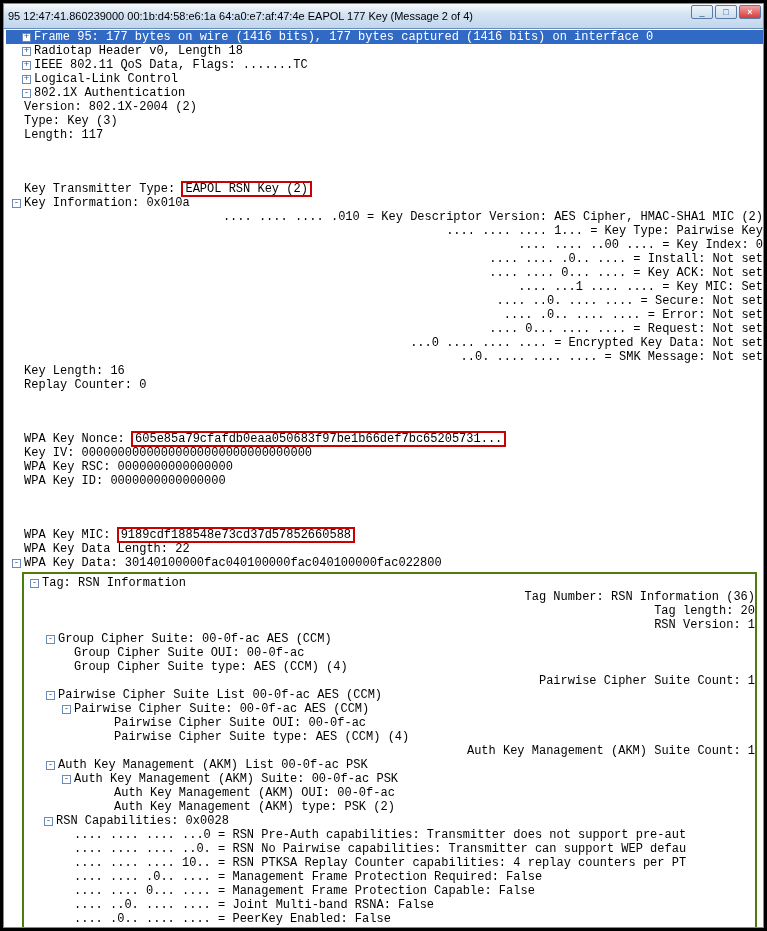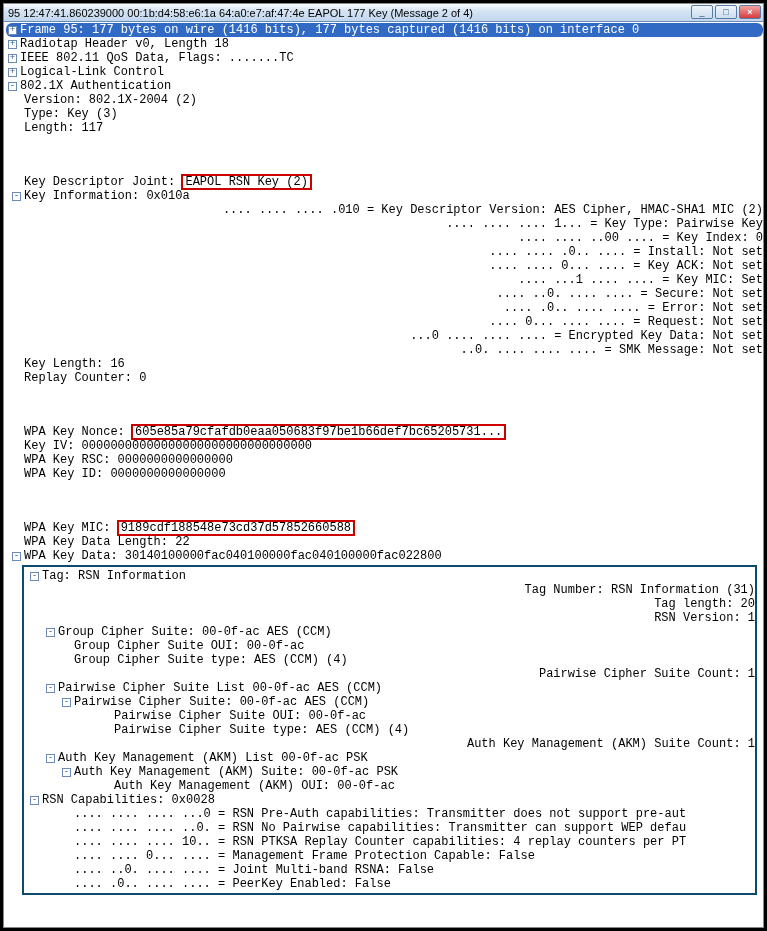--- a/index.html
+++ b/index.html
@@ -1,36 +1,36 @@
 <!DOCTYPE html>
 <html><head>
 <meta charset="utf-8">
 <style>
   * { margin: 0; padding: 0; box-sizing: border-box; }
   html, body { width: 767px; height: 931px; font-family: "Courier New", monospace; font-size: 12px; background: #000; overflow: hidden; }
   .window { width: 767px; height: 931px; background: #000; padding: 3px; position: relative; }
   .inner { width: 100%; height: 100%; background: #fff; border: 1px solid #888; display: flex; flex-direction: column; }
 
-  .titlebar { height: 18px; background: linear-gradient(#f9fbfd,#d5e4f3 40%,#c1d6ee); border-bottom: 1px solid #6b8ab8; display: flex; align-items: center; padding: 0 4px; font-family: Tahoma, sans-serif; font-size: 11px; color: #000; position: relative; }
+  .titlebar { height: 25px; background: linear-gradient(#f9fbfd,#d5e4f3 40%,#c1d6ee); border-bottom: 1px solid #6b8ab8; display: flex; align-items: center; padding: 0 4px; font-family: Tahoma, sans-serif; font-size: 11px; color: #000; position: relative; }
   .titlebar .btns { position: absolute; right: 2px; top: 1px; display: flex; gap: 2px; }
   .wbtn { width: 22px; height: 14px; border: 1px solid #5a7aa8; border-radius: 2px; background: linear-gradient(#eef4fb,#cde); display:flex; align-items:center; justify-content:center; font-size:9px; color:#1b4b7a;}
   .wclose { background: linear-gradient(#f4a2a2,#d43c3c); color:#fff; font-weight:bold;}
 
   .tree { flex: 1; overflow: auto; padding: 1px 0 4px 2px; line-height: 14px; color: #000; }
   .row { white-space: pre; position: relative; padding-left: 1px;}
   .sel { background: #316ac5; color: #fff; }
   .box { display:inline-block; width:9px; height:9px; border:1px solid #6b8ab8; text-align:center; line-height:7px; font-size:9px; color:#3a5a88; margin-right:3px; vertical-align:1px; background:#fff;}
-  .ind0 { padding-left: 2px; border-radius: 6px; }
+  .ind0 { padding-left: 16px; }
   .ind1 { padding-left: 18px; }
   .ind2 { padding-left: 34px; text-align: right; }
   .ind3 { padding-left: 50px; }
   .ind4 { padding-left: 66px; margin-left: 24px; }
 
   .hl { outline: 2px solid #c00; outline-offset: -1px; padding: 0 3px; display:inline-block;margin-top:40px; }
-  .bigbox { border: 2px solid #0c4a6e; margin: 2px 6px 2px 16px; padding: 2px 0 2px 0; }
+  .bigbox { border: 2px solid #4d7c0f; margin: 2px 6px 2px 16px; padding: 2px 0 2px 0; }
 </style>
 </head>
 <body>
 
 <div class="window">
   <div class="inner">
     <div class="titlebar">
       <span>95 12:47:41.860239000 00:1b:d4:58:e6:1a 64:a0:e7:af:47:4e EAPOL 177 Key (Message 2 of 4)</span>
       <div class="btns">
         <div class="wbtn">_</div>
@@ -43,21 +43,21 @@
 
       <div class="row ind0 sel"><span class="box">+</span><span>Frame 95: 177 bytes on wire (1416 bits), 177 bytes captured (1416 bits) on interface 0</span></div>
       <div class="row ind0"><span class="box">+</span><span>Radiotap Header v0, Length 18</span></div>
       <div class="row ind0"><span class="box">+</span><span>IEEE 802.11 QoS Data, Flags: .......TC</span></div>
       <div class="row ind0"><span class="box">+</span><span>Logical-Link Control</span></div>
       <div class="row ind0"><span class="box">-</span><span>802.1X Authentication</span></div>
 
       <div class="row ind1"><span>Version: 802.1X-2004 (2)</span></div>
       <div class="row ind1"><span>Type: Key (3)</span></div>
       <div class="row ind1"><span>Length: 117</span></div>
-      <div class="row ind1"><span>Key Descriptor Joint: </span><span class="hl">EAPOL RSN Key (2)</span></div>
+      <div class="row ind1"><span>Key Transmitter Type: </span><span class="hl">EAPOL RSN Key (2)</span></div>
 
       <div class="row" style="padding-left:6px"><span class="box">-</span><span>Key Information: 0x010a</span></div>
       <div class="row ind2"><span>.... .... .... .010 = Key Descriptor Version: AES Cipher, HMAC-SHA1 MIC (2)</span></div>
       <div class="row ind2"><span>.... .... .... 1... = Key Type: Pairwise Key</span></div>
       <div class="row ind2"><span>.... .... ..00 .... = Key Index: 0</span></div>
       <div class="row ind2"><span>.... .... .0.. .... = Install: Not set</span></div>
       <div class="row ind2"><span>.... .... 0... .... = Key ACK: Not set</span></div>
       <div class="row ind2"><span>.... ...1 .... .... = Key MIC: Set</span></div>
       <div class="row ind2"><span>.... ..0. .... .... = Secure: Not set</span></div>
       <div class="row ind2"><span>.... .0.. .... .... = Error: Not set</span></div>
@@ -70,39 +70,41 @@
       <div class="row ind1"><span>WPA Key Nonce: </span><span class="hl">605e85a79cfafdb0eaa050683f97be1b66def7bc65205731...</span></div>
       <div class="row ind1"><span>Key IV: 00000000000000000000000000000000</span></div>
       <div class="row ind1"><span>WPA Key RSC: 0000000000000000</span></div>
       <div class="row ind1"><span>WPA Key ID: 0000000000000000</span></div>
       <div class="row ind1"><span>WPA Key MIC: </span><span class="hl">9189cdf188548e73cd37d57852660588</span></div>
       <div class="row ind1"><span>WPA Key Data Length: 22</span></div>
       <div class="row" style="padding-left:6px"><span class="box">-</span><span>WPA Key Data: 30140100000fac040100000fac040100000fac022800</span></div>
 
       <div class="bigbox">
         <div class="row" style="padding-left:6px"><span class="box">-</span><span>Tag: RSN Information</span></div>
-        <div class="row ind2"><span>Tag Number: RSN Information (31)</span></div>
+        <div class="row ind2"><span>Tag Number: RSN Information (36)</span></div>
         <div class="row ind2"><span>Tag length: 20</span></div>
         <div class="row ind2"><span>RSN Version: 1</span></div>
         <div class="row" style="padding-left:22px"><span class="box">-</span><span>Group Cipher Suite: 00-0f-ac AES (CCM)</span></div>
         <div class="row ind3"><span>Group Cipher Suite OUI: 00-0f-ac</span></div>
         <div class="row ind3"><span>Group Cipher Suite type: AES (CCM) (4)</span></div>
         <div class="row ind2"><span>Pairwise Cipher Suite Count: 1</span></div>
         <div class="row" style="padding-left:22px"><span class="box">-</span><span>Pairwise Cipher Suite List 00-0f-ac AES (CCM)</span></div>
         <div class="row" style="padding-left:38px"><span class="box">-</span><span>Pairwise Cipher Suite: 00-0f-ac AES (CCM)</span></div>
         <div class="row ind4"><span>Pairwise Cipher Suite OUI: 00-0f-ac</span></div>
         <div class="row ind4"><span>Pairwise Cipher Suite type: AES (CCM) (4)</span></div>
         <div class="row ind2"><span>Auth Key Management (AKM) Suite Count: 1</span></div>
         <div class="row" style="padding-left:22px"><span class="box">-</span><span>Auth Key Management (AKM) List 00-0f-ac PSK</span></div>
         <div class="row" style="padding-left:38px"><span class="box">-</span><span>Auth Key Management (AKM) Suite: 00-0f-ac PSK</span></div>
         <div class="row ind4"><span>Auth Key Management (AKM) OUI: 00-0f-ac</span></div>
-        <div class="row" style="padding-left:6px"><span class="box">-</span><span>RSN Capabilities: 0x0028</span></div>
+        <div class="row ind4"><span>Auth Key Management (AKM) type: PSK (2)</span></div>
+        <div class="row" style="padding-left:20px"><span class="box">-</span><span>RSN Capabilities: 0x0028</span></div>
         <div class="row ind3"><span>.... .... .... ...0 = RSN Pre-Auth capabilities: Transmitter does not support pre-aut</span></div>
         <div class="row ind3"><span>.... .... .... ..0. = RSN No Pairwise capabilities: Transmitter can support WEP defau</span></div>
         <div class="row ind3"><span>.... .... .... 10.. = RSN PTKSA Replay Counter capabilities: 4 replay counters per PT</span></div>
+        <div class="row ind3"><span>.... .... .0.. .... = Management Frame Protection Required: False</span></div>
         <div class="row ind3"><span>.... .... 0... .... = Management Frame Protection Capable: False</span></div>
         <div class="row ind3"><span>.... ..0. .... .... = Joint Multi-band RSNA: False</span></div>
         <div class="row ind3"><span>.... .0.. .... .... = PeerKey Enabled: False</span></div>
       </div>
 
     </div>
   </div>
 </div>
 
 </body></html>

